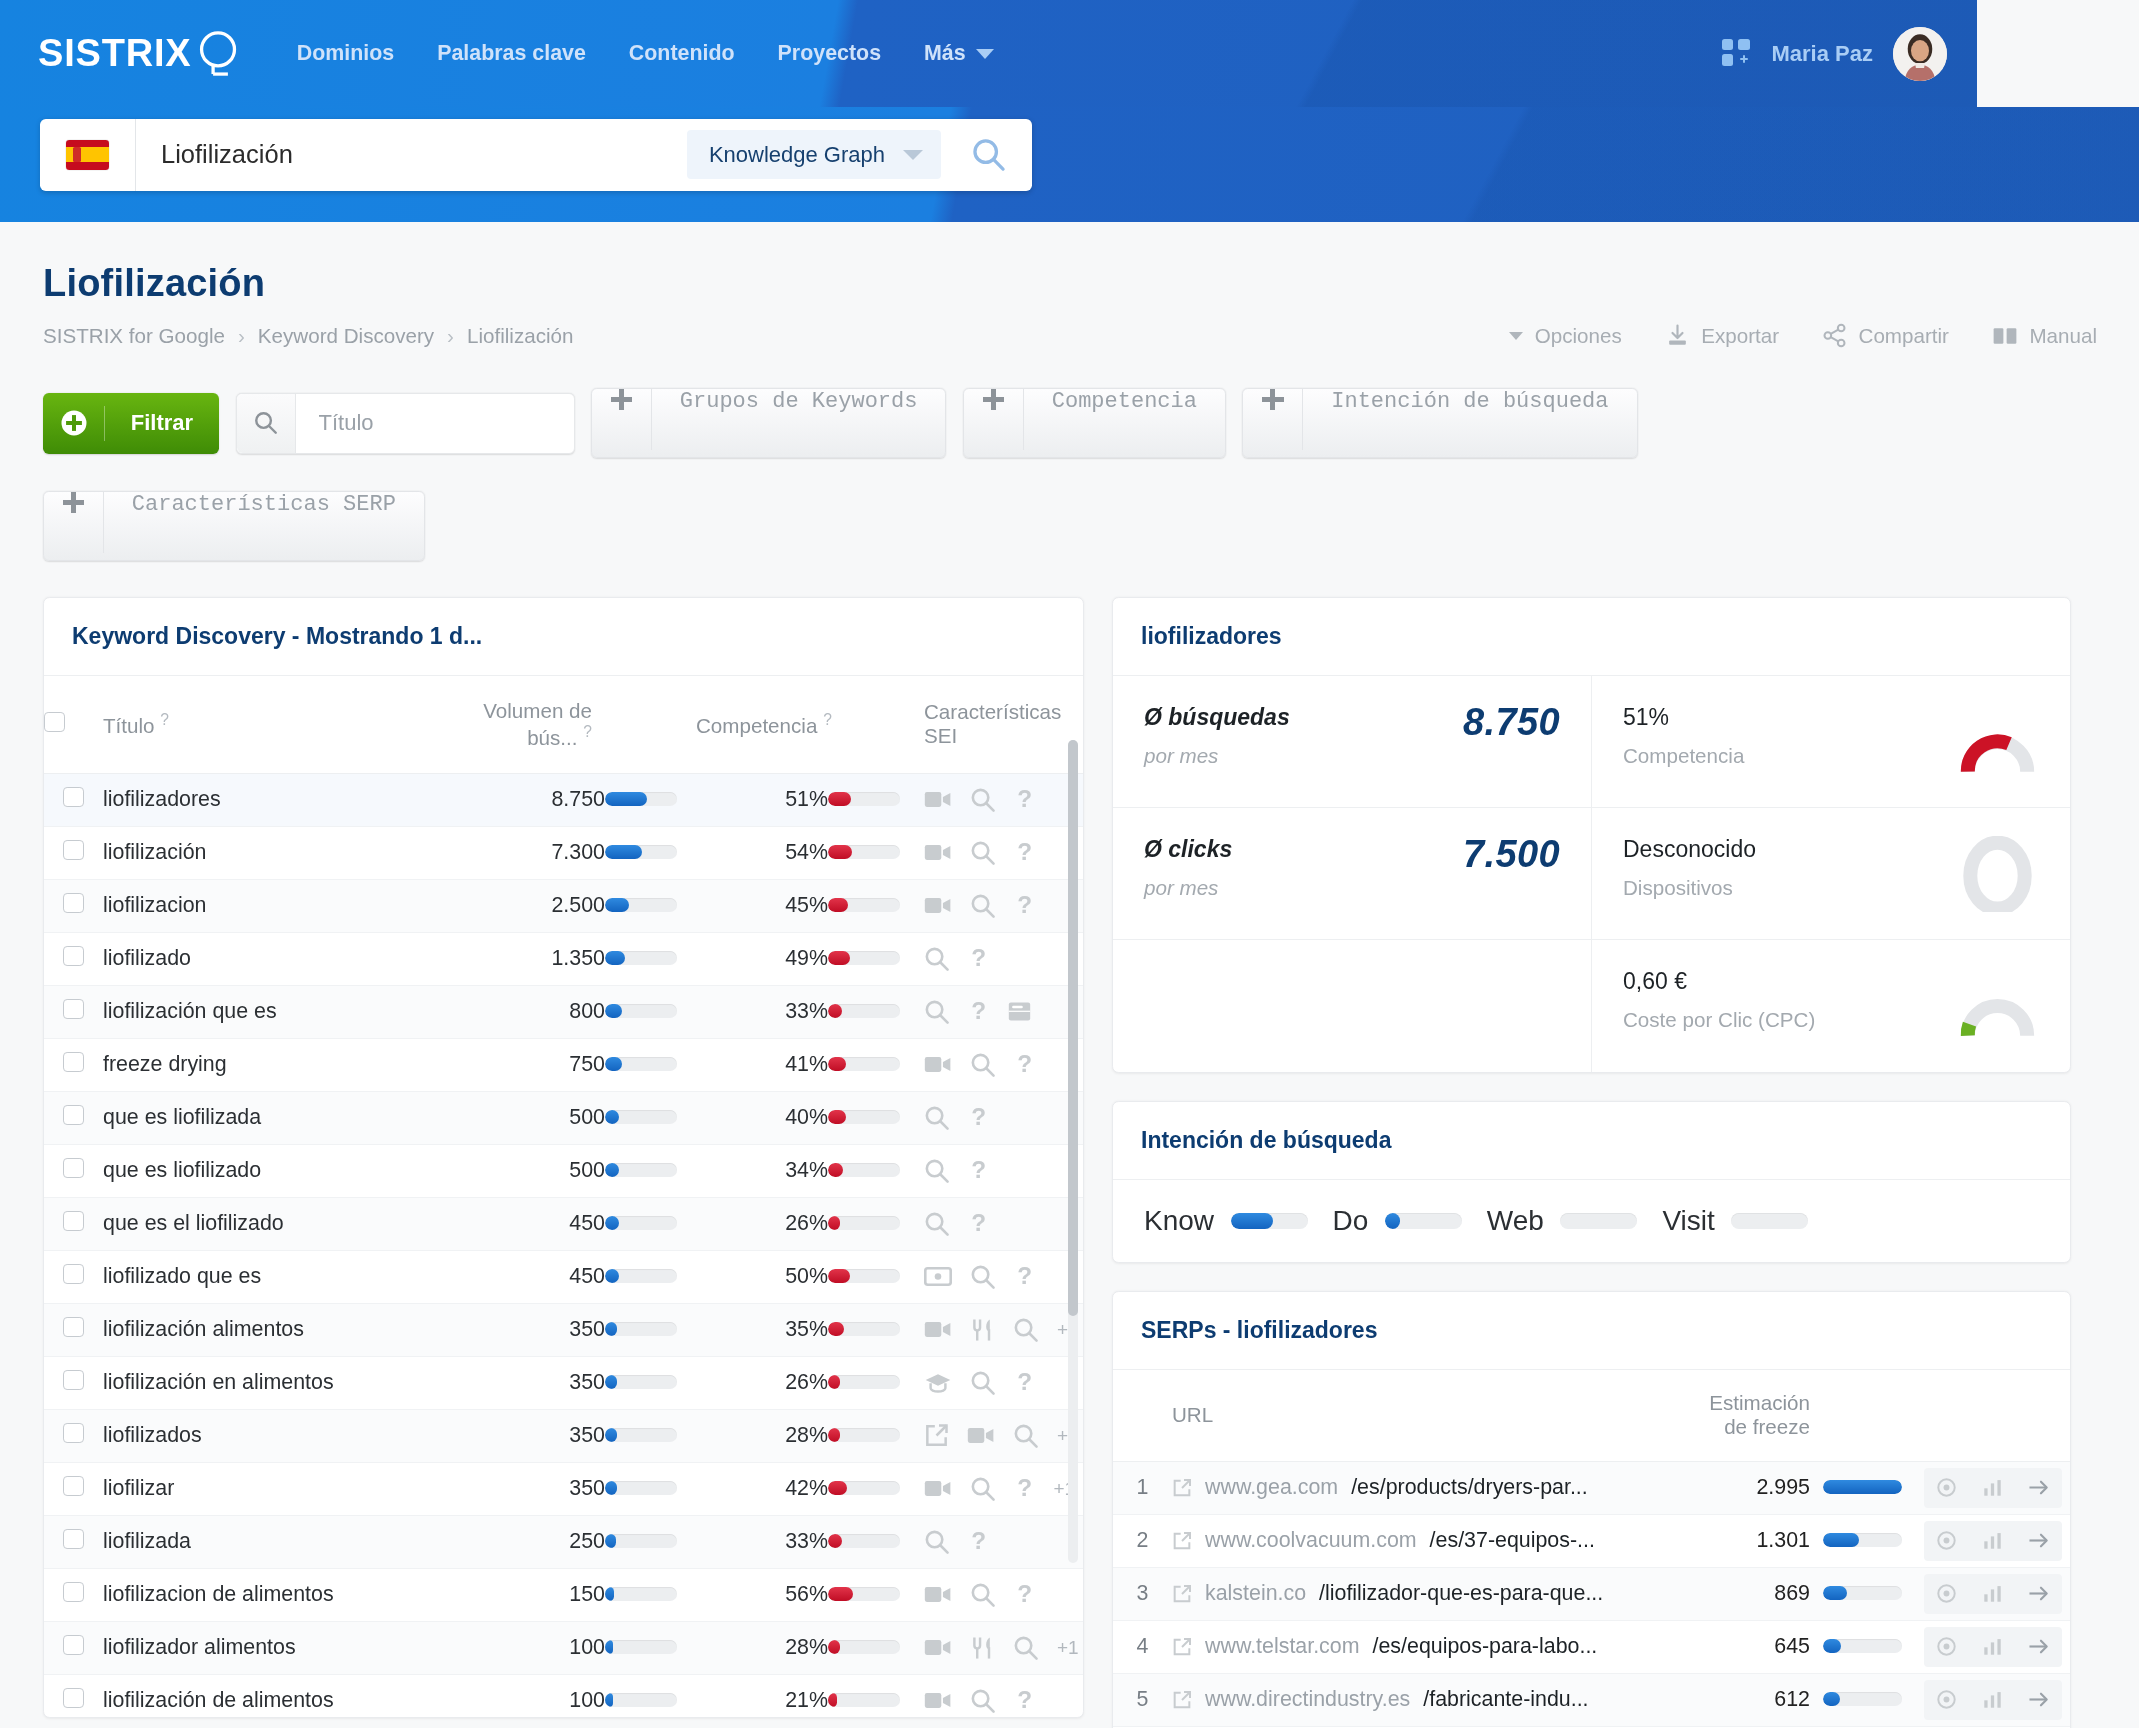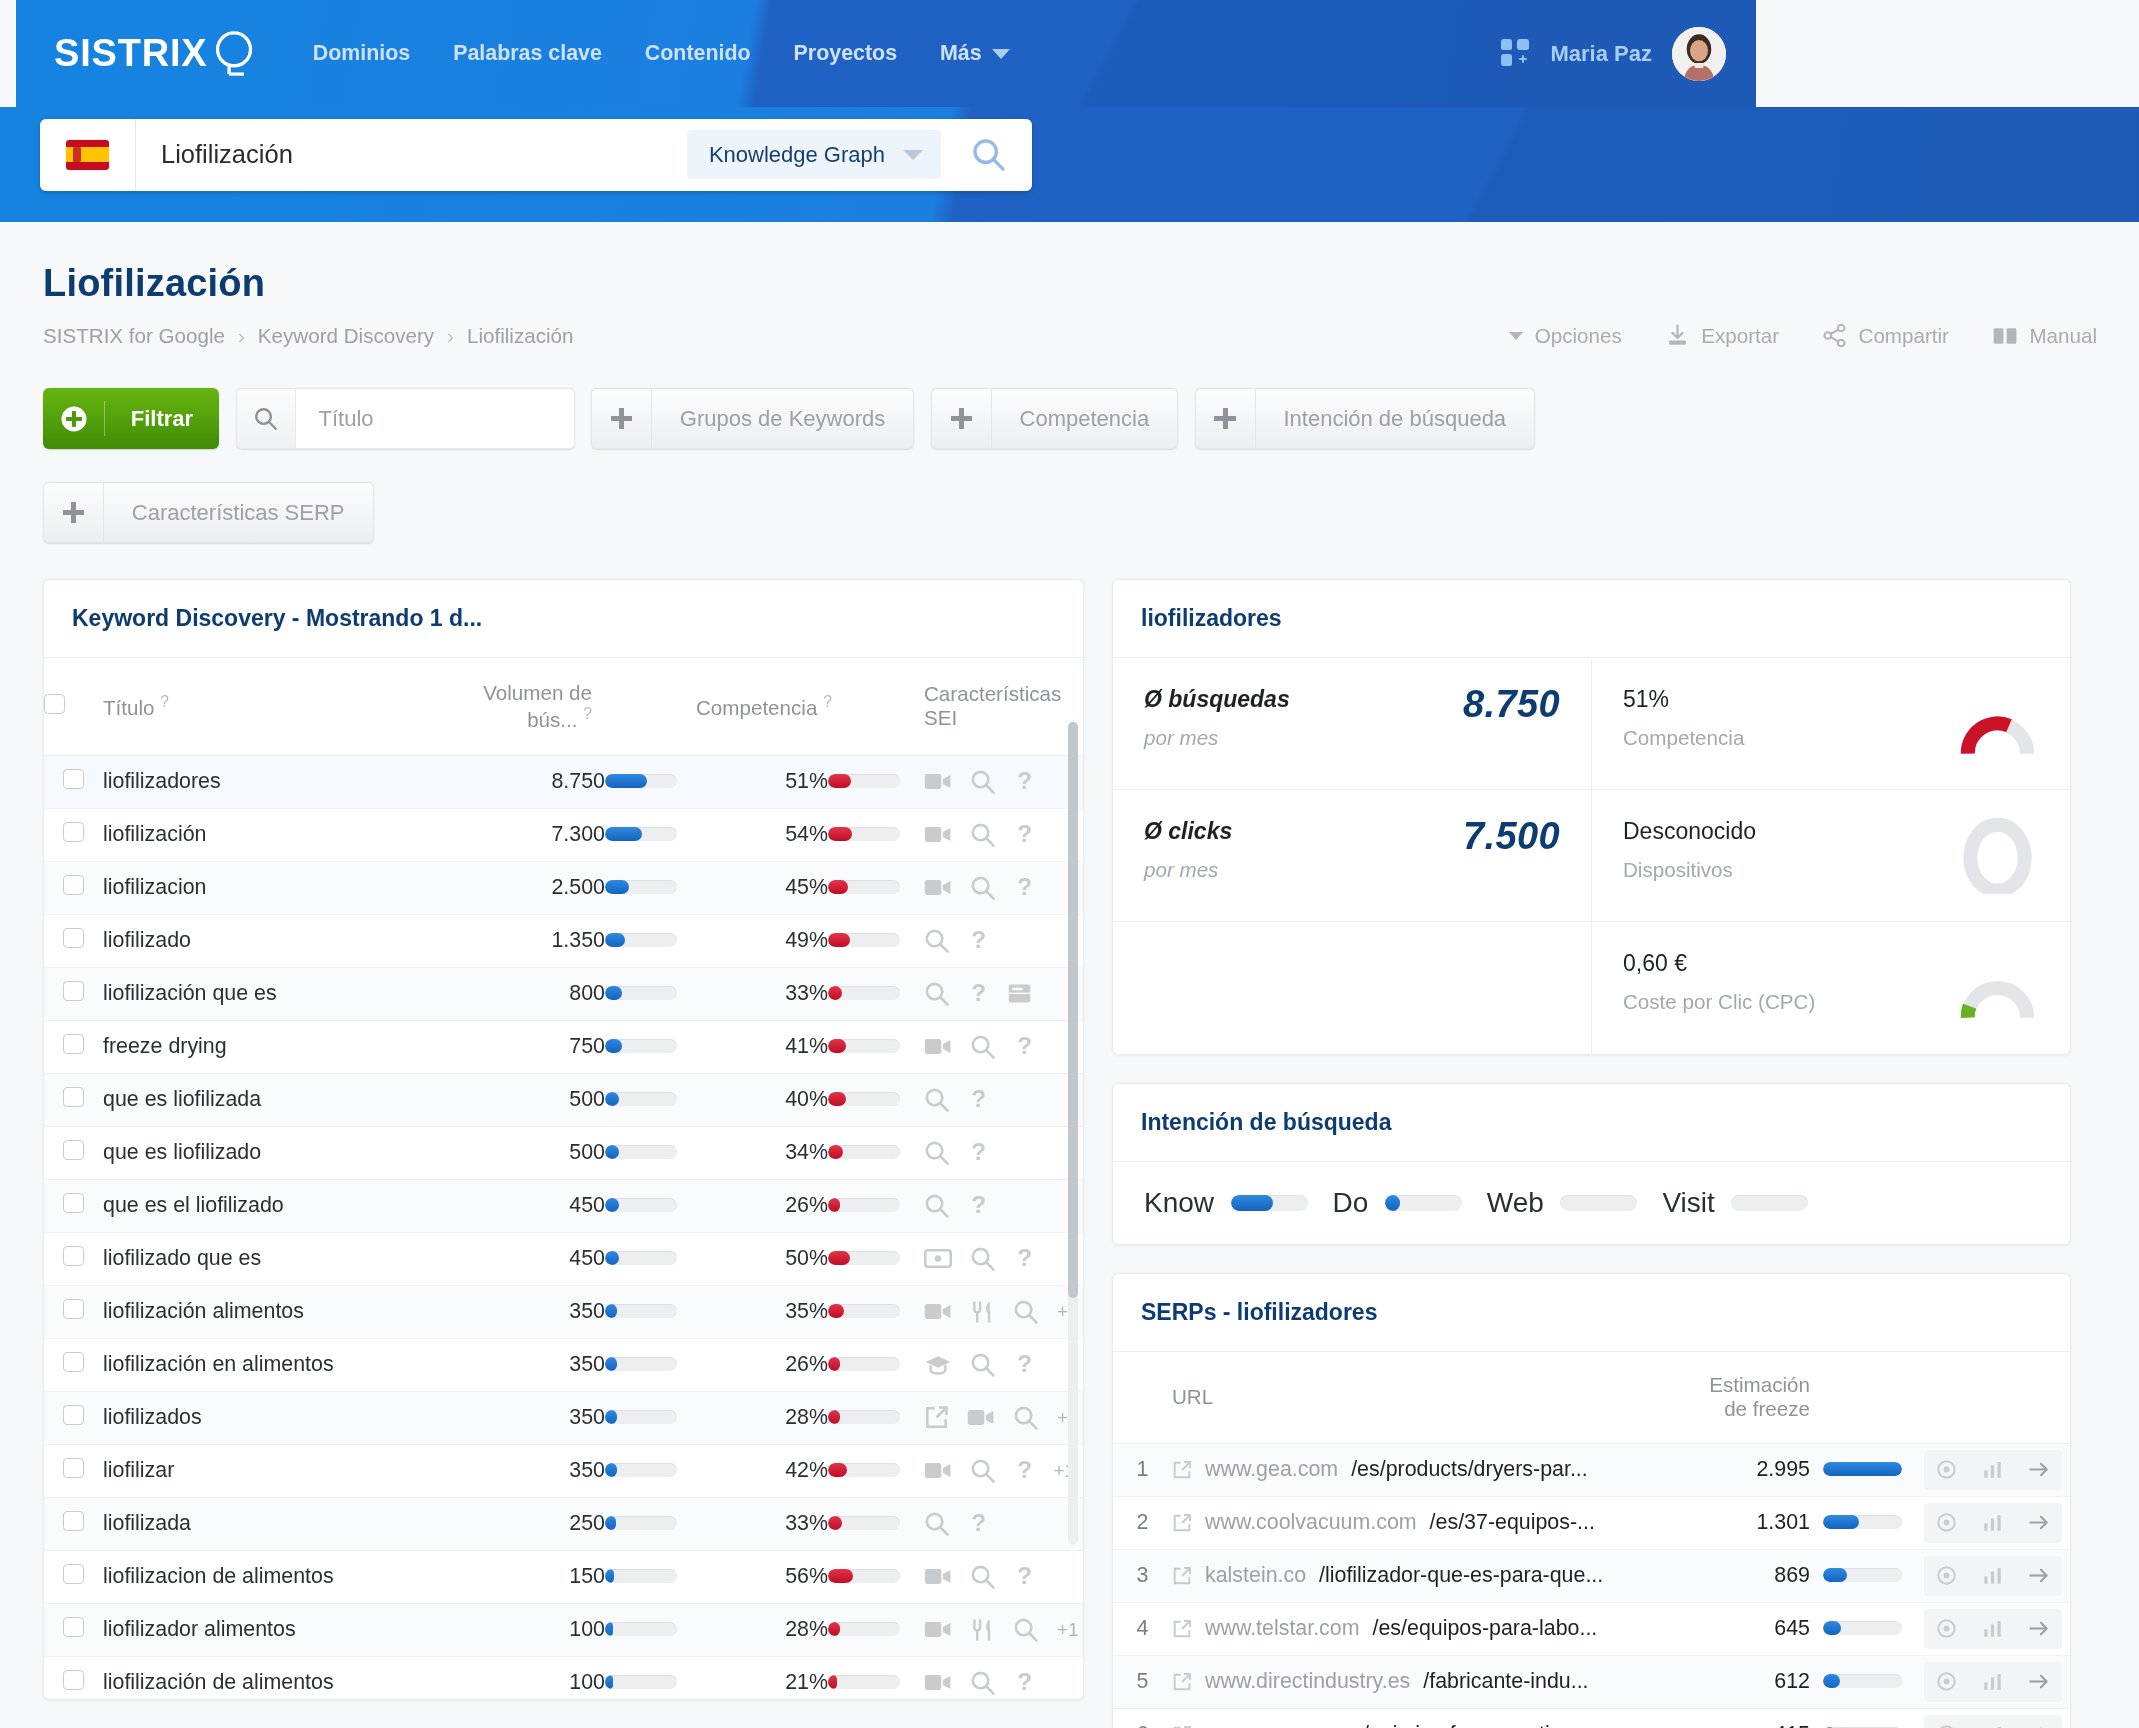--- a/index.html
+++ b/index.html
@@ -5,23 +5,23 @@
   * { box-sizing: border-box; margin: 0; padding: 0; }
   html, body {
     width: 2140px; height: 1728px;
     font-family: "Liberation Sans", sans-serif;
     background: #ffffff; overflow: hidden;
   }
   .page { position: relative; width: 2140px; height: 1728px; background: #f7f8f9; }
 
   
   .topnav {
-    position: relative; height: 107px; width: 1740px;
+    position: relative; height: 107px; width: 1977px;
     background: linear-gradient(100deg, #1683e0 0%, #1b7fe0 42%, #1f62c4 43%, #2060bf 100%);
-    display: flex; align-items: center; overflow: hidden; margin-left: 16px;
+    display: flex; align-items: center; overflow: hidden;
   }
   .topnav::after{
     content:""; position:absolute; right:0; top:0; width:889px; height:107px;
     background: linear-gradient(118deg, rgba(255,255,255,0) 0%, rgba(255,255,255,0) 28%, rgba(18,70,150,0.22) 29%, rgba(18,70,150,0.22) 100%);
     pointer-events:none;
   }
   .logo { display:flex; align-items:center; margin-left: 38px; z-index:2;}
   .logo-text { color:#fff; font-size: 38px; font-weight: 700; letter-spacing: 0.8px; }
   .logo-q { width: 51px; height: 51px; margin-left: 3.3px; position: relative; }
   .logo-q svg { display:block; }
@@ -81,22 +81,22 @@
     background:linear-gradient(180deg,#68b510 0%,#3f8c06 100%);
     display:flex;align-items:center; color:#fff; box-shadow:0 0.8px 1.6px rgba(0,0,0,.15);}
   .btn-filter .plus{width:61px;display:flex;align-items:center;justify-content:center;}
   .btn-filter .divline{width:0.8px;height:35px;background:rgba(255,255,255,.35);}
   .btn-filter .lbl{flex:1;text-align:center;font-size:22px;font-weight:600;padding:0 21.4px;}
   .searchfield{ height:61px; width:339px; border-radius:5.8px; background:#fff;
     display:flex;align-items:center; box-shadow:0 0.8px 1.6px rgba(0,0,0,.12); border:0.8px solid #e6e8ea;}
   .searchfield .sicon{width:59px;display:flex;align-items:center;justify-content:center;
      background:linear-gradient(180deg,#fbfbfc 0%,#eff1f2 100%); height:100%; border-radius:5.8px 0 0 5.8px; border-right:0.8px solid #e6e8ea;}
   .searchfield .ph{padding-left:23px;font-size:22px;color:#9aa1a8;}
-  .pillbtn{ height:61px; border-radius:5.8px; display:flex;align-items:center;
-    background:linear-gradient(180deg,#fdfdfe 0%,#eceef0 100%); box-shadow:0 0.8px 1.6px rgba(0,0,0,.12); border:0.8px solid #e3e5e8;}
+  .pillbtn{ height:70px; border-radius:5.8px; display:flex;align-items:flex-start;
+    background:linear-gradient(180deg,#fdfdfe 0%,#eceef0 100%); box-shadow:0 0.8px 1.6px rgba(0,0,0,.12); border:0.8px solid #e3e5e8;font-family:Liberation Mono, monospace;}
   .pillbtn .plus{width:59px;display:flex;align-items:center;justify-content:center;}
   .pillbtn .divline{width:0.8px;height:61px;background:#e3e5e8;}
   .pillbtn .lbl{padding:0 28px;font-size:22px;color:#9aa1a8;white-space:nowrap;}
   .plusglyph{position:relative;width:21.4px;height:21.4px;}
   .plusglyph::before,.plusglyph::after{content:"";position:absolute;background:#8d9399;}
   .plusglyph::before{left:8.2px;top:0;width:5px;height:21.4px;}
   .plusglyph::after{left:0;top:8.2px;width:21.4px;height:5px;}
 
   
   .grid { display:flex; gap:28px; padding: 36px 43px 0 43px; align-items:flex-start;}

